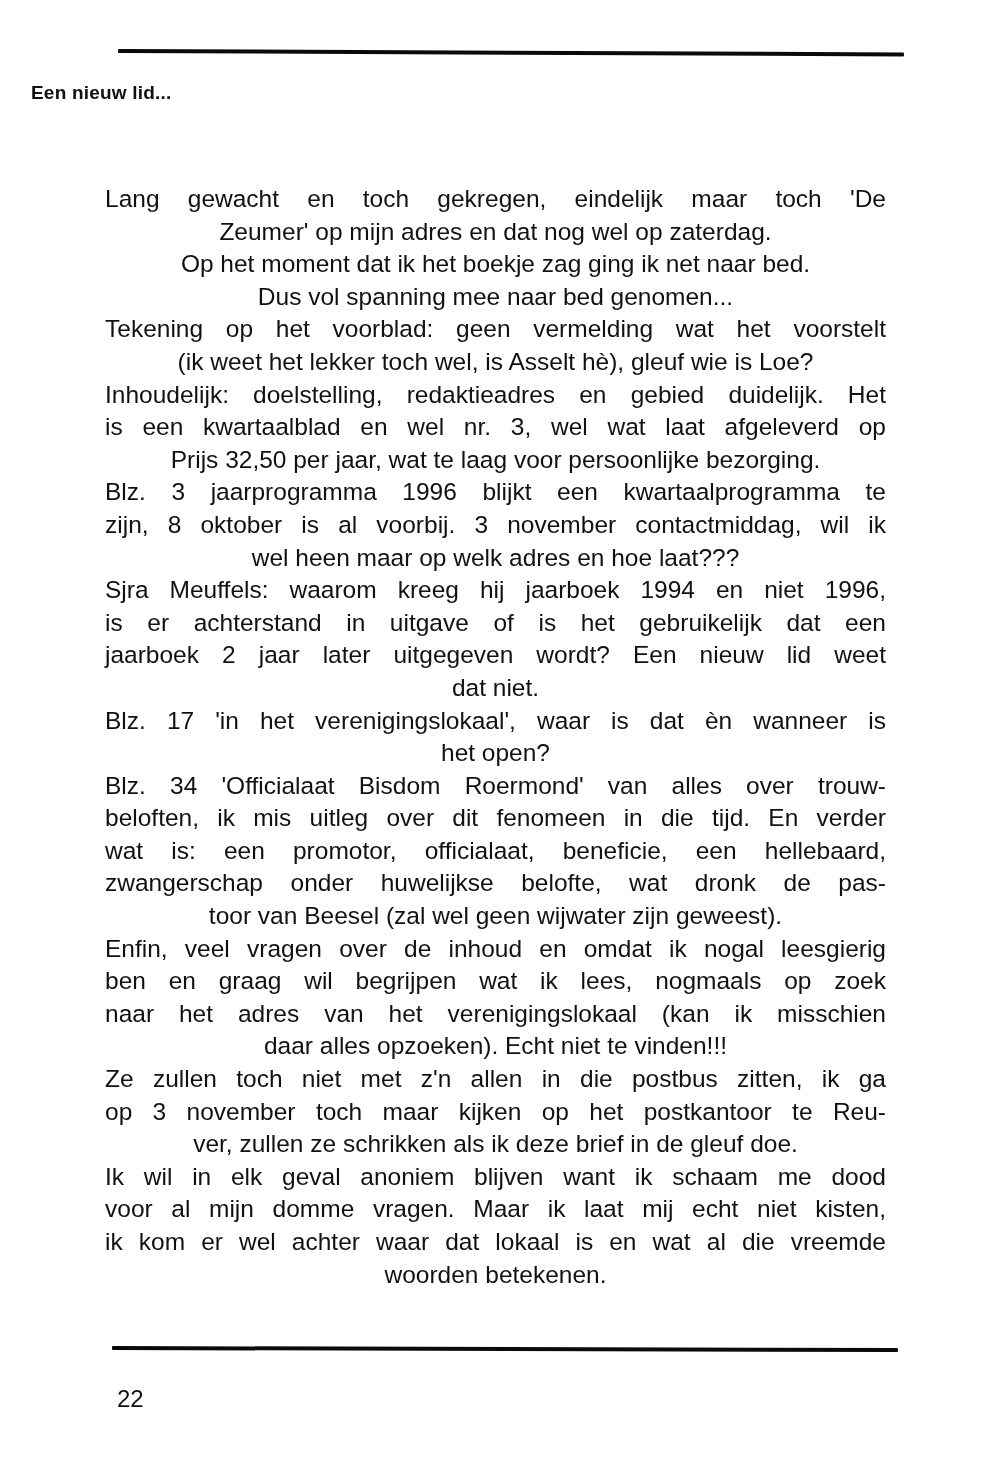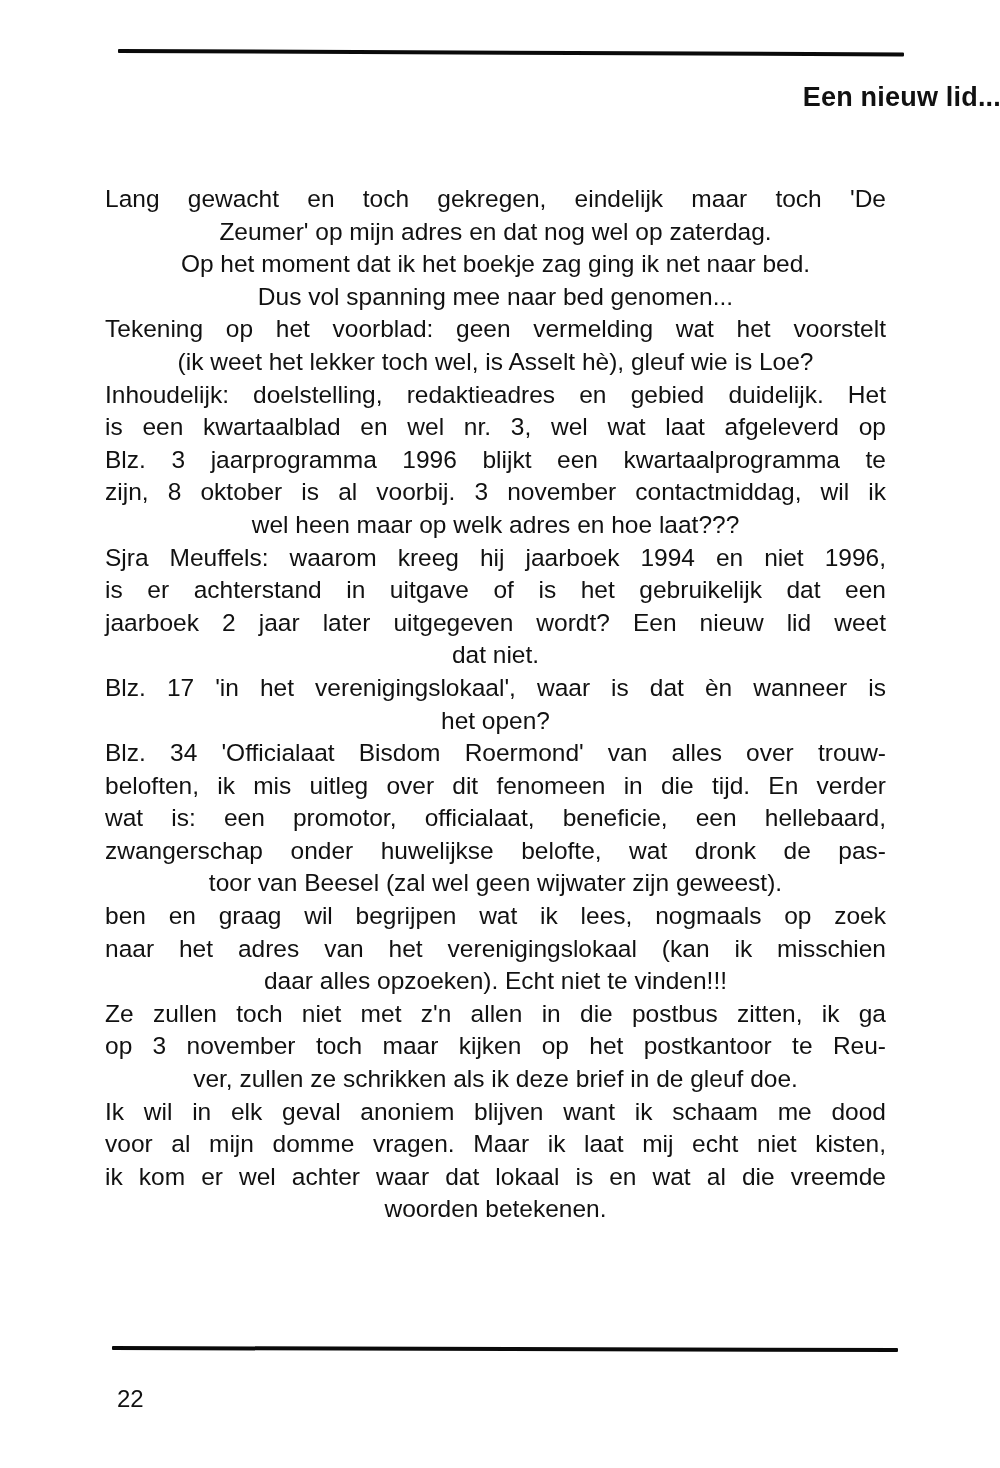--- a/index.html
+++ b/index.html
@@ -29,23 +29,23 @@
       background: #0a0a0a;
       border-radius: 1px;
     }
     .rule.top { top: 49px; transform: rotate(0.25deg); transform-origin: left center; }
     .rule.bottom { top: 1346px; left: 112px; width: 786px; transform: rotate(0.15deg); transform-origin: left center; }
     .title {
       position: absolute;
       top: 82px;
       left: 1px;
       width: 1000px;
-      text-align: right;
+      text-align: left;
       font-weight: bold;
-      font-size: 27px;
+      font-size: 19px;
       letter-spacing: 0.2px;
       padding-left: 30px;
       box-sizing: border-box;
     }
     .body-text {
       position: absolute;
       left: 105px;
       top: 183px;
       width: 781px;
     }
@@ -91,20 +91,23 @@
       </div>
       <div>
         <span class="line justify">Tekening op het voorblad: geen vermelding wat het voorstelt</span>
         <span class="line last">(ik weet het lekker toch wel, is Asselt hè), gleuf wie is Loe?</span>
       </div>
       <div>
         <span class="line justify">Inhoudelijk: doelstelling, redaktieadres en gebied duidelijk. Het</span>
         <span class="line justify">is een kwartaalblad en wel nr. 3, wel wat laat afgeleverd op</span>
       </div>
       <div>
+        <span class="line last">Prijs 32,50 per jaar, wat te laag voor persoonlijke bezorging.</span>
+      </div>
+      <div>
         <span class="line justify">Blz. 3 jaarprogramma 1996 blijkt een kwartaalprogramma te</span>
         <span class="line justify">zijn, 8 oktober is al voorbij. 3 november contactmiddag, wil ik</span>
         <span class="line last">wel heen maar op welk adres en hoe laat???</span>
       </div>
       <div>
         <span class="line justify">Sjra Meuffels: waarom kreeg hij jaarboek 1994 en niet 1996,</span>
         <span class="line justify">is er achterstand in uitgave of is het gebruikelijk dat een</span>
         <span class="line justify">jaarboek 2 jaar later uitgegeven wordt? Een nieuw lid weet</span>
         <span class="line last">dat niet.</span>
       </div>
@@ -113,20 +116,21 @@
         <span class="line last">het open?</span>
       </div>
       <div>
         <span class="line justify">Blz. 34 'Officialaat Bisdom Roermond' van alles over trouw-</span>
         <span class="line justify">beloften, ik mis uitleg over dit fenomeen in die tijd. En verder</span>
         <span class="line justify">wat is: een promotor, officialaat, beneficie, een hellebaard,</span>
         <span class="line justify">zwangerschap onder huwelijkse belofte, wat dronk de pas-</span>
         <span class="line last">toor van Beesel (zal wel geen wijwater zijn geweest).</span>
       </div>
       <div>
+        <span class="line justify">Enfin, veel vragen over de inhoud en omdat ik nogal leesgierig</span>
         <span class="line justify">ben en graag wil begrijpen wat ik lees, nogmaals op zoek</span>
         <span class="line justify">naar het adres van het verenigingslokaal (kan ik misschien</span>
         <span class="line last">daar alles opzoeken). Echt niet te vinden!!!</span>
       </div>
       <div>
         <span class="line justify">Ze zullen toch niet met z'n allen in die postbus zitten, ik ga</span>
         <span class="line justify">op 3 november toch maar kijken op het postkantoor te Reu-</span>
         <span class="line last">ver, zullen ze schrikken als ik deze brief in de gleuf doe.</span>
       </div>
       <div>

